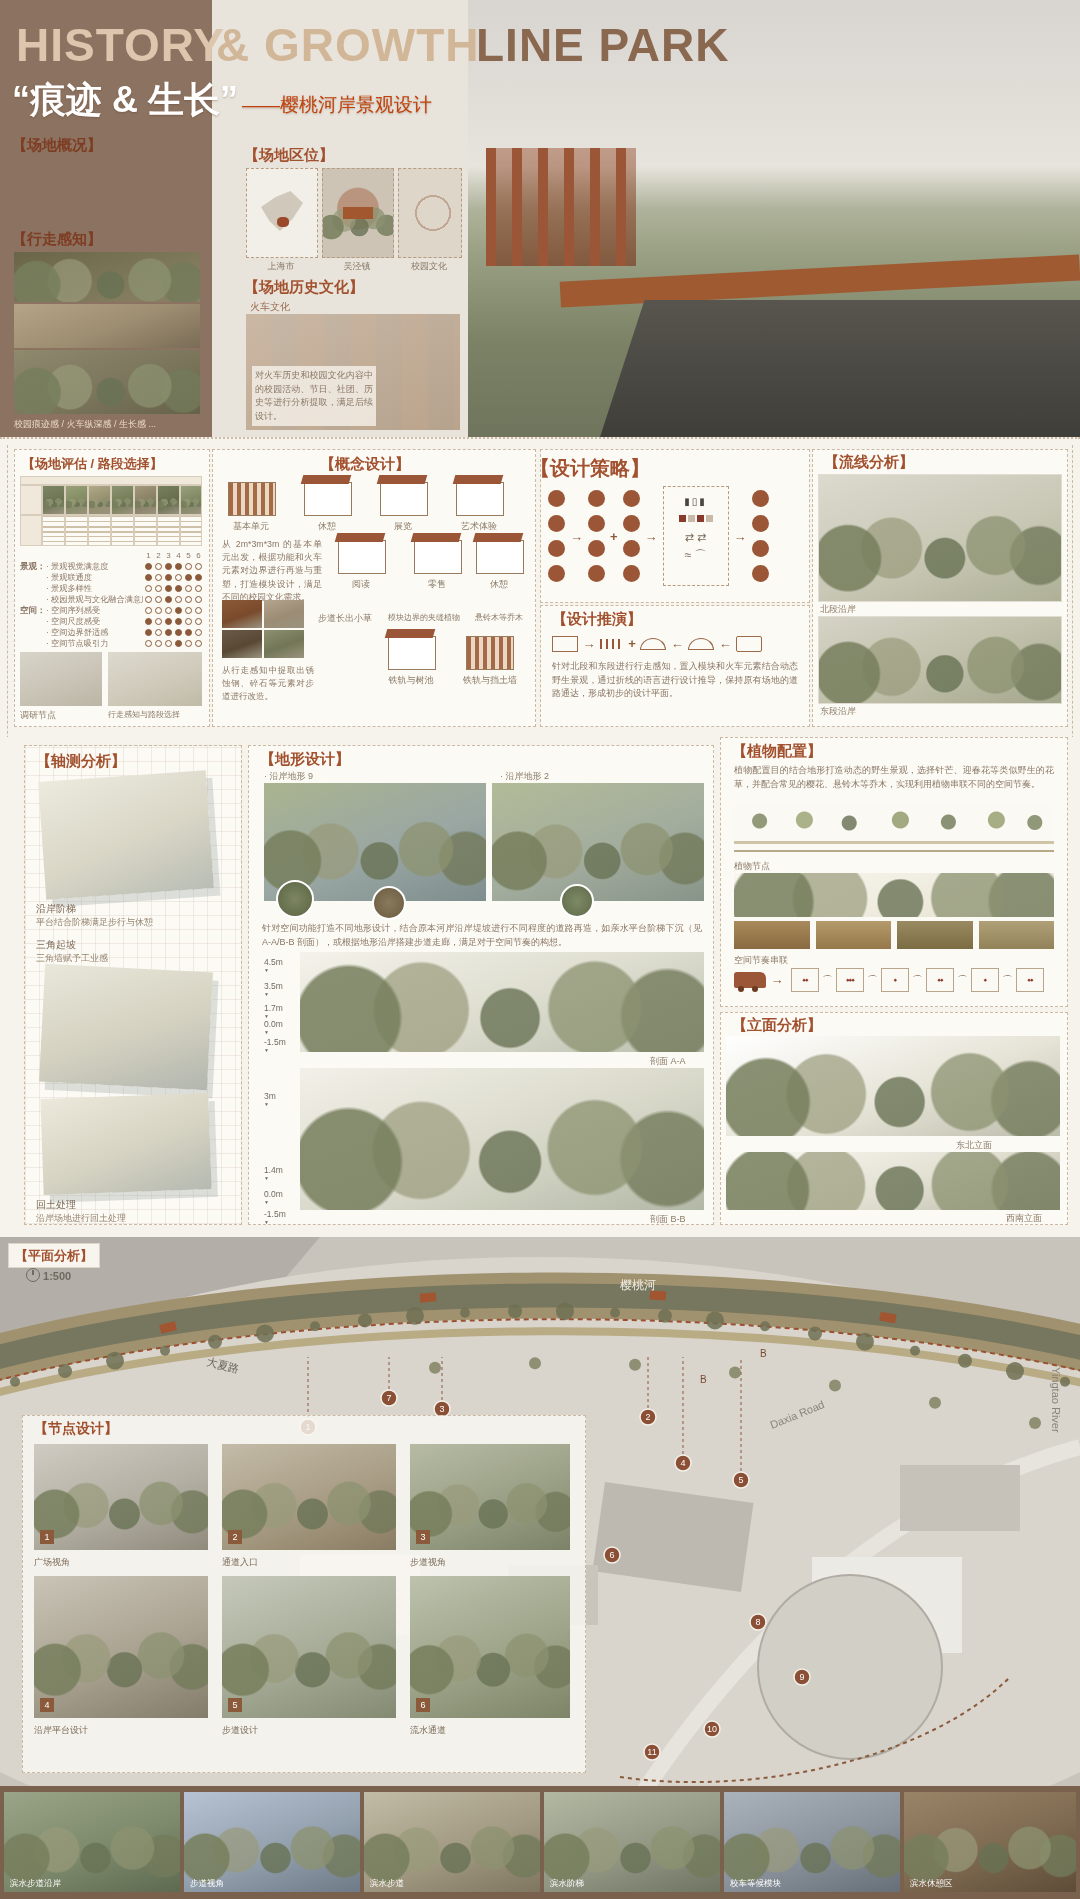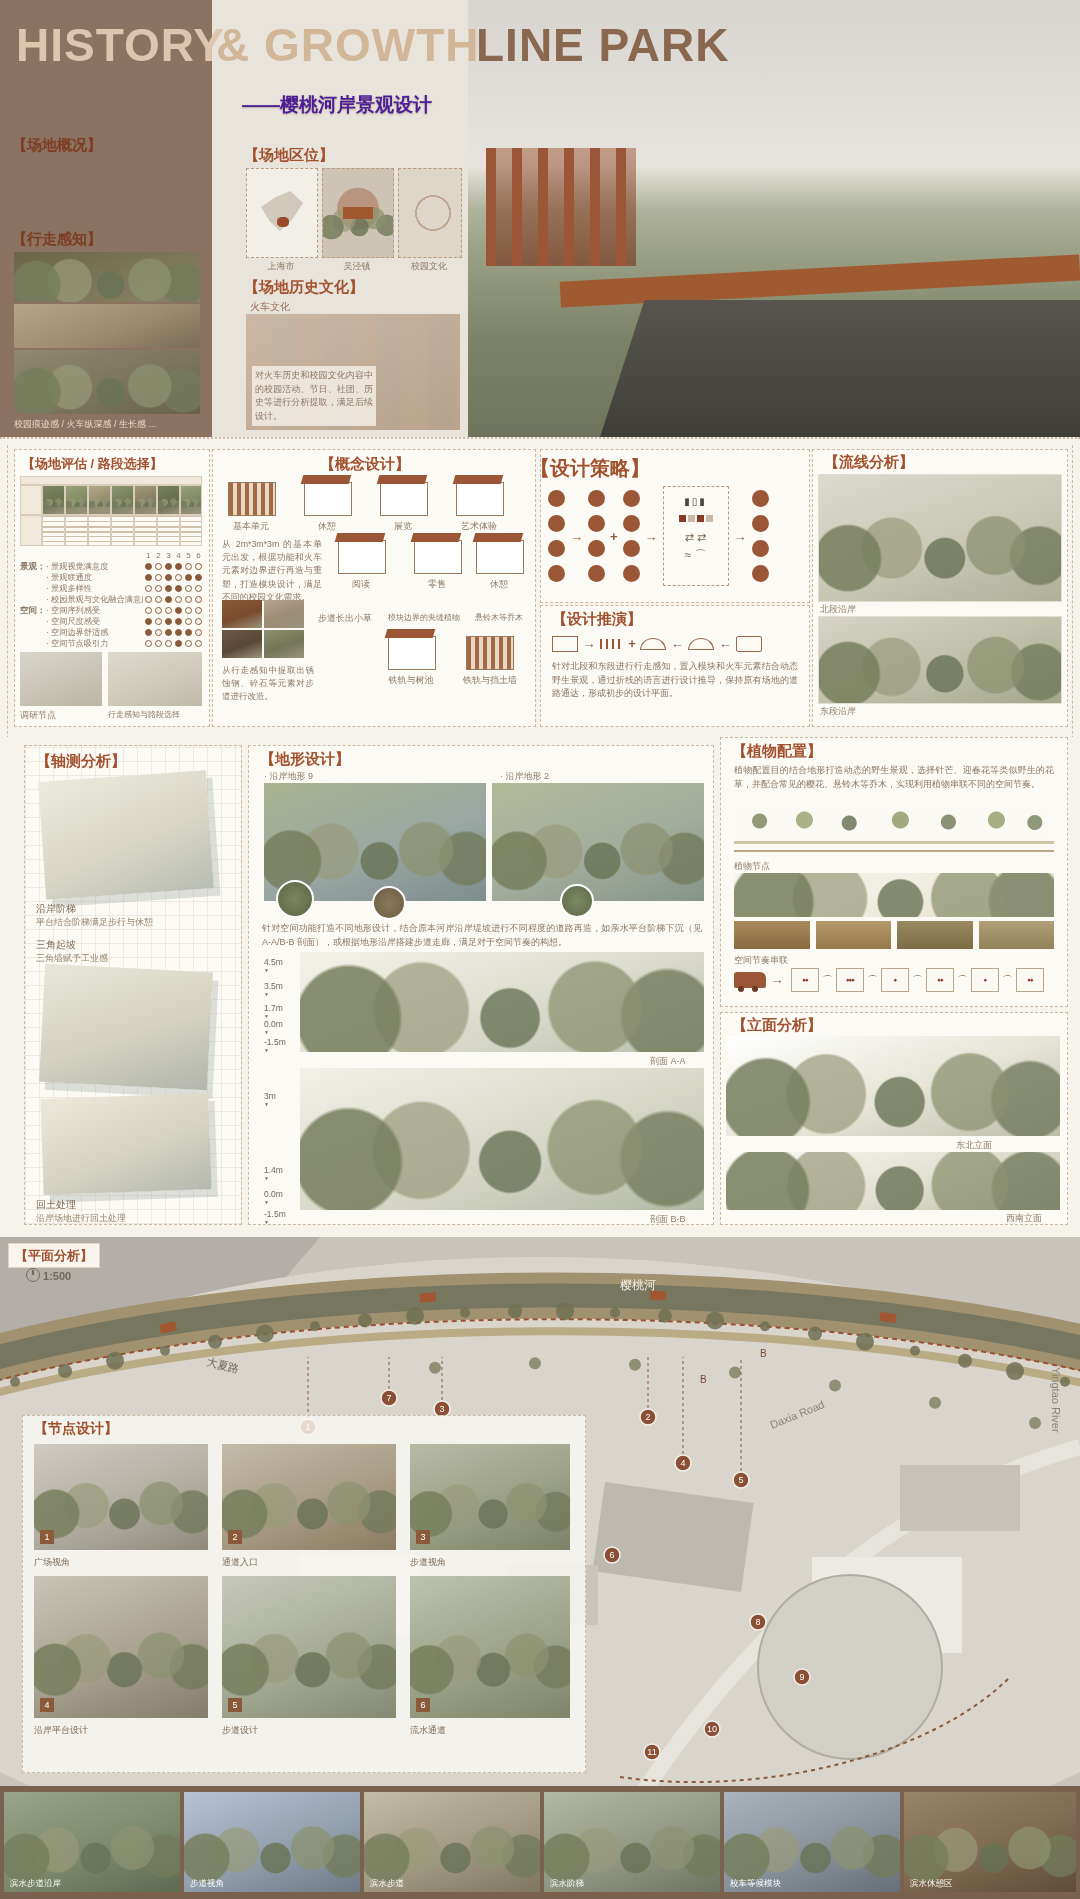--- a/index.html
+++ b/index.html
@@ -17,21 +17,21 @@
     radial-gradient(circle at 12% 66%, rgba(118,126,92,.85) 0 14%, transparent 15%),
     radial-gradient(circle at 30% 58%, rgba(152,154,122,.7) 0 16%, transparent 17%),
     radial-gradient(circle at 52% 66%, rgba(104,114,84,.8) 0 13%, transparent 14%),
     radial-gradient(circle at 73% 56%, rgba(140,146,112,.75) 0 15%, transparent 16%),
     radial-gradient(circle at 91% 64%, rgba(114,122,90,.8) 0 12%, transparent 13%);}
   .dashbox{position:absolute;border:1px dashed #b89a7e;background:#f3efe7;}
   .mapcap{position:absolute;font-size:9px;color:#8b7a67;text-align:center;}
   
   .t{position:absolute;font-weight:bold;letter-spacing:1px;font-size:46px;line-height:1;}
   .sub-cn{position:absolute;font-weight:bold;color:#fff;font-size:36px;text-shadow:0 1px 2px rgba(90,60,40,.35);}
-  .sub-dash{position:absolute;font-weight:bold;color:#4c1d95;font-size:19px;text-shadow:0 1px 2px rgba(90,60,40,.35);}
+  .sub-dash{position:absolute;font-weight:normal;color:#c2410c;font-size:19px;text-shadow:0 1px 2px rgba(90,60,40,.35);}
   
   .hut{position:absolute;width:46px;height:32px;border:1px solid #9a7a5c;background:#fff;}
   .hut::before{content:'';position:absolute;left:-3px;top:-8px;width:104%;height:9px;background:#9a5636;transform:skewX(-16deg);}
   .hut.base{background:repeating-linear-gradient(90deg,#a46a45 0 4px,#ead8c4 4px 8px);}
   .hut.base::before{display:none;}
   .modlab{position:absolute;font-size:9px;color:#8b7a67;text-align:center;}
   
   .rrow{display:flex;align-items:center;height:11px;}
   .rcat{width:26px;font-size:8.5px;color:#8a7765;font-weight:bold;flex:none;}
   .rlab{flex:1;font-size:8.2px;color:#8a7765;white-space:nowrap;overflow:hidden;}
@@ -80,20 +80,21 @@
               background:linear-gradient(#d8d5d1,#e7e4dd 38%,#aeb29a 48%,#9aa083 58%,#7c8266 78%,#6e755c);"></div>
   <div class="abs" style="left:486px;top:148px;width:150px;height:118px;background:
        repeating-linear-gradient(90deg,#9a5636 0 10px,transparent 10px 26px),
        linear-gradient(rgba(154,86,54,.5),rgba(122,62,36,.7));"></div>
   <div class="abs" style="left:560px;top:268px;width:520px;height:26px;background:#a05a32;transform:rotate(-3deg);"></div>
   <div class="abs" style="left:600px;top:300px;width:480px;height:137px;background:linear-gradient(#57554e,#3f3e39);transform:skewX(-18deg);transform-origin:bottom right;"></div>
 
   <div class="t" style="left:16px;top:22px;color:#dcc6ae;">HISTORY</div>
   <div class="t" style="left:216px;top:22px;color:#d2b698;">&amp; GROWTH</div>
   <div class="t" style="left:476px;top:22px;color:#8a6850;">LINE PARK</div>
+  <div class="sub-cn" style="left:12px;top:76px;">“痕迹 &amp; 生长”</div>
   <div class="sub-dash" style="left:242px;top:92px;">——樱桃河岸景观设计</div>
 
   <div class="abs hd dark" style="left:12px;top:136px;font-size:15px;">【场地概况】</div>
   <div class="abs hd dark" style="left:12px;top:230px;font-size:15px;">【行走感知】</div>
   <div class="ph blobs" style="left:14px;top:252px;width:186px;height:50px;--a:#6a6548;--b:#7d7759;--c:#8b8266;"></div>
   <div class="ph" style="left:14px;top:304px;width:186px;height:44px;--a:#b5a488;--b:#9c8c70;--c:#7a6c56;"></div>
   <div class="ph blobs" style="left:14px;top:350px;width:186px;height:64px;--a:#8f8a6e;--b:#7a755b;--c:#666248;"></div>
   <div class="abs" style="left:14px;top:418px;font-size:9px;color:#ead9c4;">校园痕迹感 / 火车纵深感 / 生长感 ...</div>
 
   <div class="abs hd" style="left:244px;top:146px;font-size:15px;">【场地区位】</div>

